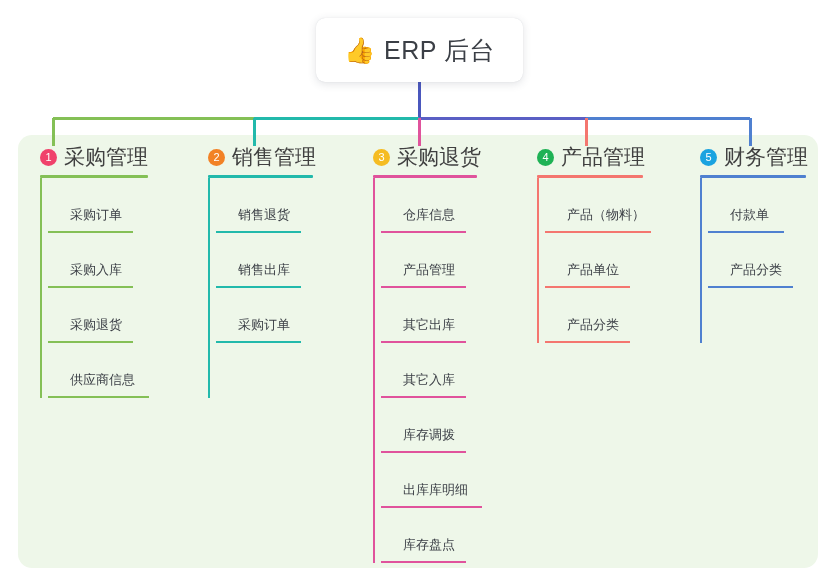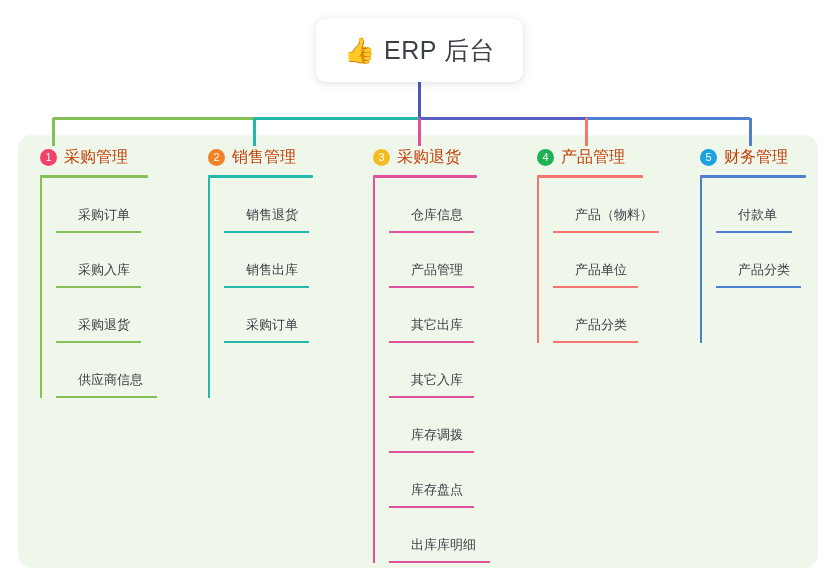--- a/index.html
+++ b/index.html
@@ -55,29 +55,29 @@
     height:22px;
     white-space:nowrap;
   }
   .badge{
     width:17px;height:17px;border-radius:50%;
     color:#fff;font-size:11px;line-height:17px;
     text-align:center;font-weight:normal;
     flex:0 0 auto;
   }
   .col-title{
-    font-size:16px;color:#c2410c;
+    font-size:21px;color:#404040;
   }
   .head-rule{
     height:3px;margin-top:7px;border-radius:1px;
   }
   .spine{
     position:absolute;left:0px;top:32px;width:2px;
   }
-  .items{position:absolute;left:16px;top:32px;width:100%;}
+  .items{position:absolute;left:8px;top:32px;width:100%;}
   .item{
     position:relative;
     height:55px;
   }
   .item-label{
     position:absolute;
     left:22px;bottom:9px;
     font-size:13px;color:#3b3f46;
     white-space:nowrap;
   }
@@ -183,27 +183,27 @@
           </div>
           <div class="item">
             <span class="item-label">其它入库</span>
             <div class="item-rule" style="background: rgb(224, 83, 156); width: 85px;"></div>
           </div>
           <div class="item">
             <span class="item-label">库存调拨</span>
             <div class="item-rule" style="background: rgb(224, 83, 156); width: 85px;"></div>
           </div>
           <div class="item">
-            <span class="item-label">库存盘点</span>
-            <div class="item-rule" style="background: rgb(224, 83, 156); width: 85px;"></div>
-          </div>
-          <div class="item">
             <span class="item-label">出库库明细</span>
             <div class="item-rule" style="background: rgb(224, 83, 156); width: 101px;"></div>
           </div>
+          <div class="item">
+            <span class="item-label">库存盘点</span>
+            <div class="item-rule" style="background: rgb(224, 83, 156); width: 85px;"></div>
+          </div>
         </div>
       </div>
       <div class="col" style="left: 537px; width: 106px;">
         <div class="col-head">
           <span class="badge" style="background: rgb(31, 178, 85);">4</span>
           <span class="col-title">产品管理</span>
         </div>
         <div class="head-rule" style="background: rgb(244, 118, 111); width: 106px;"></div>
         <div class="spine" style="background: rgb(244, 118, 111); height: 165px;"></div>
         <div class="items">

